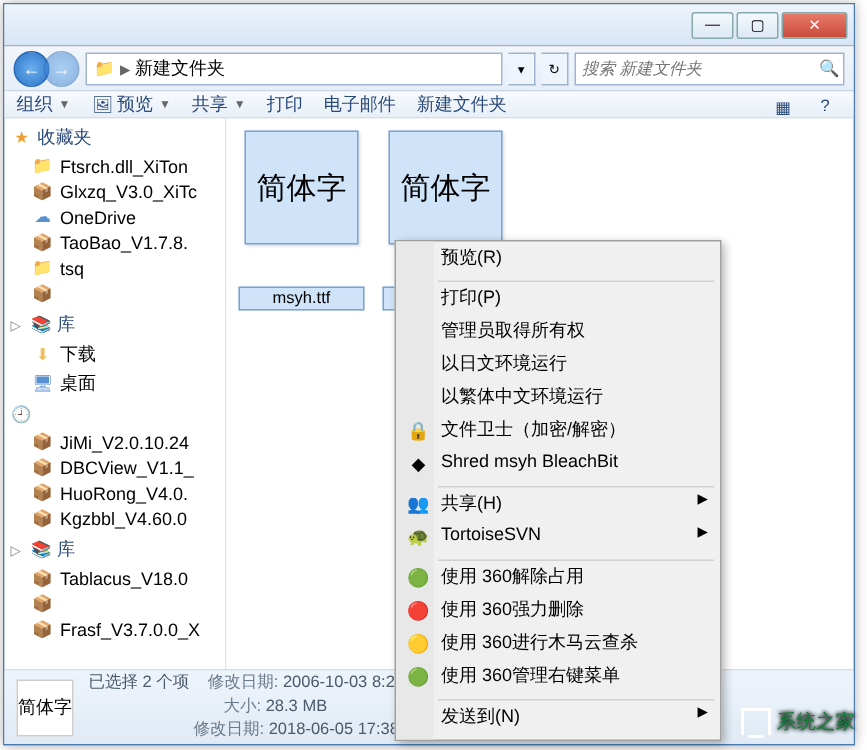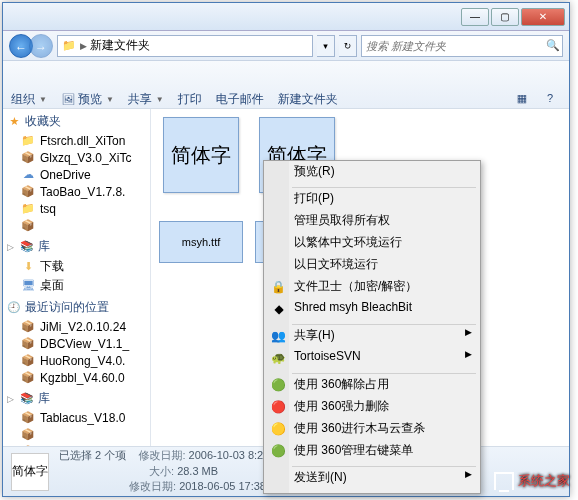--- a/index.html
+++ b/index.html
@@ -11,25 +11,25 @@
 .titlebar .btn { width: 28px; height: 18px; margin-left: 2px; border: 1px solid #8aa; background: linear-gradient(#f5f9fd,#dce8f4); font-size: 10px; display:flex; align-items:center; justify-content:center; border-radius:2px; }
 .titlebar .btn.close { background: linear-gradient(#e87a6a,#c94b3b); color:#fff; width:44px; }
 
 .addrbar { height: 30px; background: linear-gradient(#f2f6fb,#e6eef8); display:flex; align-items:center; padding: 3px 6px; gap:4px; border-bottom:1px solid #c8d4e4; }
 .navbtns { display:flex; }
 .navcircle { width:24px; height:24px; border-radius:50%; background: radial-gradient(#6ab0f0,#2d72c4); display:flex; align-items:center; justify-content:center; color:#fff; font-size:12px; border:1px solid #2a6bb8; }
 .navcircle.fwd { opacity:0.5; margin-left:-4px; }
 .pathbox { flex:1; height:22px; border:1px solid #a0b4d0; background:#fff; display:flex; align-items:center; font-size:12px; padding:0 4px; }
 .pathbox .chev { color:#666; margin:0 3px; font-size:9px; }
 .path-dd { width:18px; height:22px; border:1px solid #a0b4d0; border-left:none; background:#eef4fb; display:flex; align-items:center; justify-content:center; font-size:9px; }
-.searchbox { width:202px; height:22px; border:1px solid #a0b4d0; background:#fff; display:flex; align-items:center; }
+.searchbox { width:180px; height:22px; border:1px solid #a0b4d0; background:#fff; display:flex; align-items:center; }
 .searchbox input { border:none; flex:1; font-size:11px; padding:0 4px; color:#888; outline:none; font-style:italic; }
 .searchbox .sicon { width:18px; font-size:11px; color:#4a7bb5; text-align:center; }
 
-.toolbar { height:48px; background: linear-gradient(#f7fafd,#e8eff8); display:flex; align-items:flex-end; padding:0 8px; gap:14px; font-size:12px; color:#2a4a7a; border-bottom:1px solid #d4dde8; }
+.toolbar { height:18px; background: linear-gradient(#f7fafd,#e8eff8); display:flex; align-items:flex-start; padding:0 8px; gap:14px; font-size:12px; color:#2a4a7a; border-bottom:1px solid #d4dde8; }
 .toolbar .titem { cursor:default; display:flex; align-items:center; gap:2px; }
 .toolbar .dd { font-size:8px; color:#666; margin-left:2px; }
 .toolbar-right { margin-left:auto; display:flex; gap:6px; }
 .toolbar-right .vbtn { width:22px; height:20px; border:1px solid transparent; display:flex; align-items:center; justify-content:center; font-size:11px; }
 
 .body { flex:1; display:flex; overflow:hidden; }
 .sidebar { width:148px; background:#fff; border-right:1px solid #e0e6ee; overflow-y:auto; font-size:12px; }
 .sidebar::-webkit-scrollbar { width:15px; }
 .sidebar::-webkit-scrollbar-thumb { background:#c8d4e4; border:1px solid #a0b4d0; }
 .sidebar::-webkit-scrollbar-track { background:#f0f4f8; }
@@ -42,35 +42,35 @@
 .folder { color:#f0c060; }
 .lib { color:#5a8fd0; }
 .rar { color:#8a4a9a; }
 
 .content { flex:1; background:#fff; position:relative; padding:8px; }
 .files { display:flex; gap:12px; }
 .fileitem { width:84px; text-align:center; font-size:11px; }
 .fileitem.sel .thumb { border:1px solid #7da2ce; background:#cfe3f9; }
 .fileitem.sel .fname { background:#cfe3f9; border:1px solid #7da2ce; }
 .thumb { width:76px; height:76px; border:1px solid #d0d0d0; background:#fff; display:flex; align-items:center; justify-content:center; font-size:20px; margin:0 auto 4px; box-shadow:1px 1px 2px rgba(0,0,0,0.15); }
-.fname { padding:14px 2px;margin-top:28px; }
+.fname { padding:1px 2px;margin-top:28px; }
 
 .ctxmenu { position:absolute; left:263px; top:160px; width:218px; background:#f0f0f0; border:1px solid #a0a0a0; box-shadow:2px 2px 6px rgba(0,0,0,0.3); font-size:12px; padding:2px; }
 .ctxmenu .mi { display:flex; height:22px; padding:0 20px 0 28px; position:relative; }
 .ctxmenu .mi .micon { position:absolute; left:4px; width:18px; height:18px; display:flex; align-items:center; justify-content:center; font-size:12px; }
 .ctxmenu .mi .arrow { position:absolute; right:6px; font-size:9px; }
 .ctxmenu .sep { height:1px; background:#d0d0d0; margin:2px 2px 2px 26px; }
 .ctxmenu .iconstrip { position:absolute; left:0; top:0; bottom:0; width:25px; background:#e8e8e8; }
 .ctxmenu .content-layer { position:relative; }
 
 .detailpane { height:50px; background:linear-gradient(#eef4fb,#e0eaf5); border-top:1px solid #d4dde8; display:flex; align-items:center; padding:4px 8px; font-size:11px; gap:10px; }
 .detailpane .dthumb { width:38px; height:38px; border:1px solid #ccc; background:#fff; display:flex; align-items:center; justify-content:center; font-size:12px; }
 .detailpane .dtext { color:#4a5a6a; line-height:1.4; }
 .detailpane .dlabel { color:#6a7a8a; }
-.wm { position:absolute; right:8px; bottom:10px; display:flex; align-items:center; gap:4px; font-size:13px; color:#ef4444; text-shadow:0 0 3px #000, 0 0 3px #000; pointer-events:none; }
+.wm { position:absolute; right:8px; bottom:10px; display:flex; align-items:center; gap:4px; font-size:13px; color:#15803d; text-shadow:0 0 3px #000, 0 0 3px #000; pointer-events:none; }
 .wm .wicon { width:20px; height:18px; border:2px solid #fff; border-bottom:none; position:relative; }
 .wm .wicon::after { content:""; position:absolute; left:3px; right:3px; bottom:-2px; height:2px; background:#fff; }
 </style>
 </head>
 <body>
 
 <div class="window">
 
   <div class="titlebar">
     <div class="btn">—</div>
@@ -161,21 +161,20 @@
             <span>下载</span>
           </div>
         <div class="tree-item">
             <span class="ticon-sm lib">🖥</span>
             <span>桌面</span>
           </div>
       </div>
       <div class="tree-group">
         <div class="tree-hdr">
             <span class="ticon-sm">🕘</span>
-            <span>最近访问的位置</span>
           </div>
         <div class="tree-item">
             <span class="ticon-sm rar">📦</span>
             <span>JiMi_V2.0.10.24</span>
           </div>
         <div class="tree-item">
             <span class="ticon-sm rar">📦</span>
             <span>DBCView_V1.1_</span>
           </div>
         <div class="tree-item">
@@ -252,24 +251,24 @@
         <span>预览(R)</span>
       </div>
       <div class="sep"></div>
       <div class="mi">
         <span>打印(P)</span>
       </div>
       <div class="mi">
         <span>管理员取得所有权</span>
       </div>
       <div class="mi">
+        <span>以日文环境运行</span>
+      </div>
+      <div class="mi">
         <span>以繁体中文环境运行</span>
-      </div>
-      <div class="mi">
-        <span>以日文环境运行</span>
       </div>
       <div class="mi">
         <span class="micon">🔒</span>
         <span>文件卫士（加密/解密）</span>
       </div>
       <div class="mi">
         <span class="micon">◆</span>
         <span>Shred msyh BleachBit</span>
       </div>
       <div class="sep"></div>

